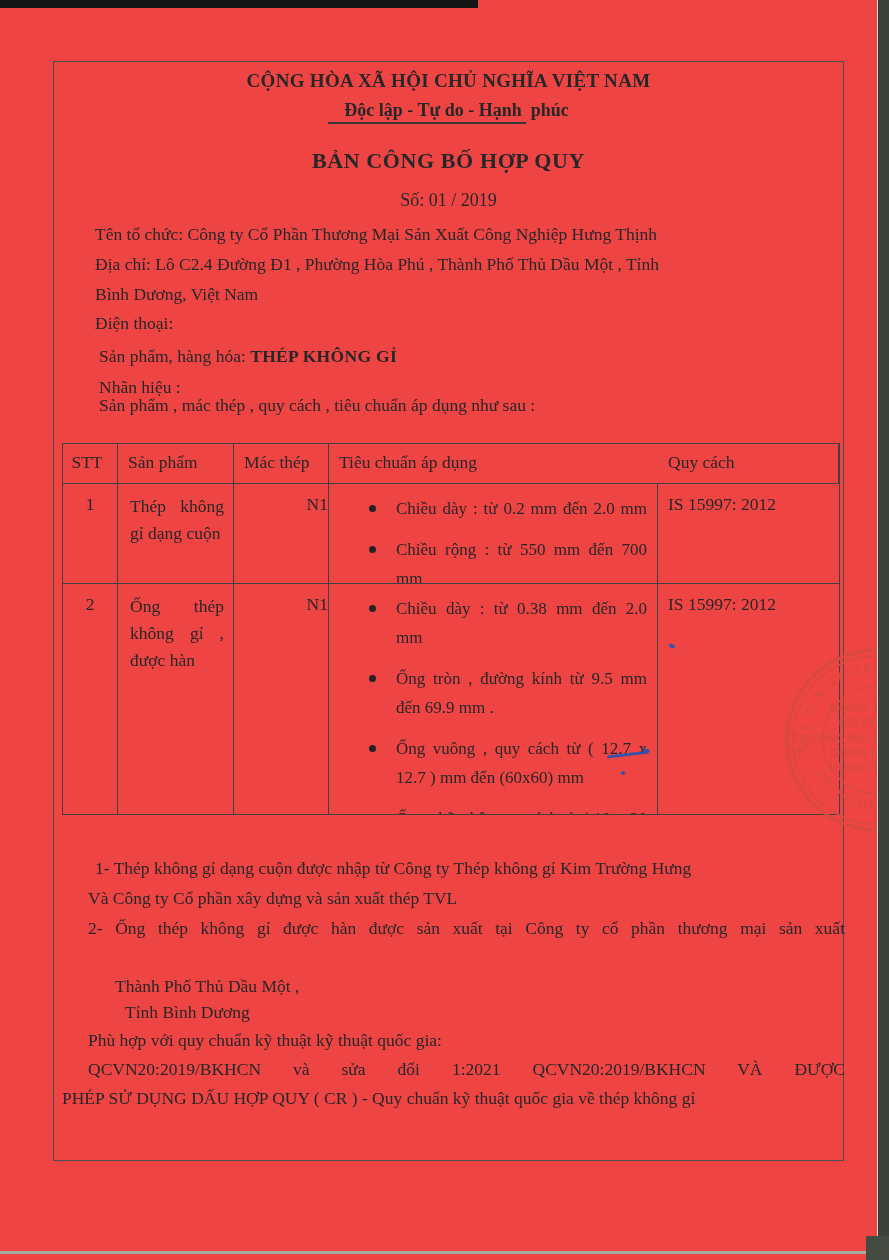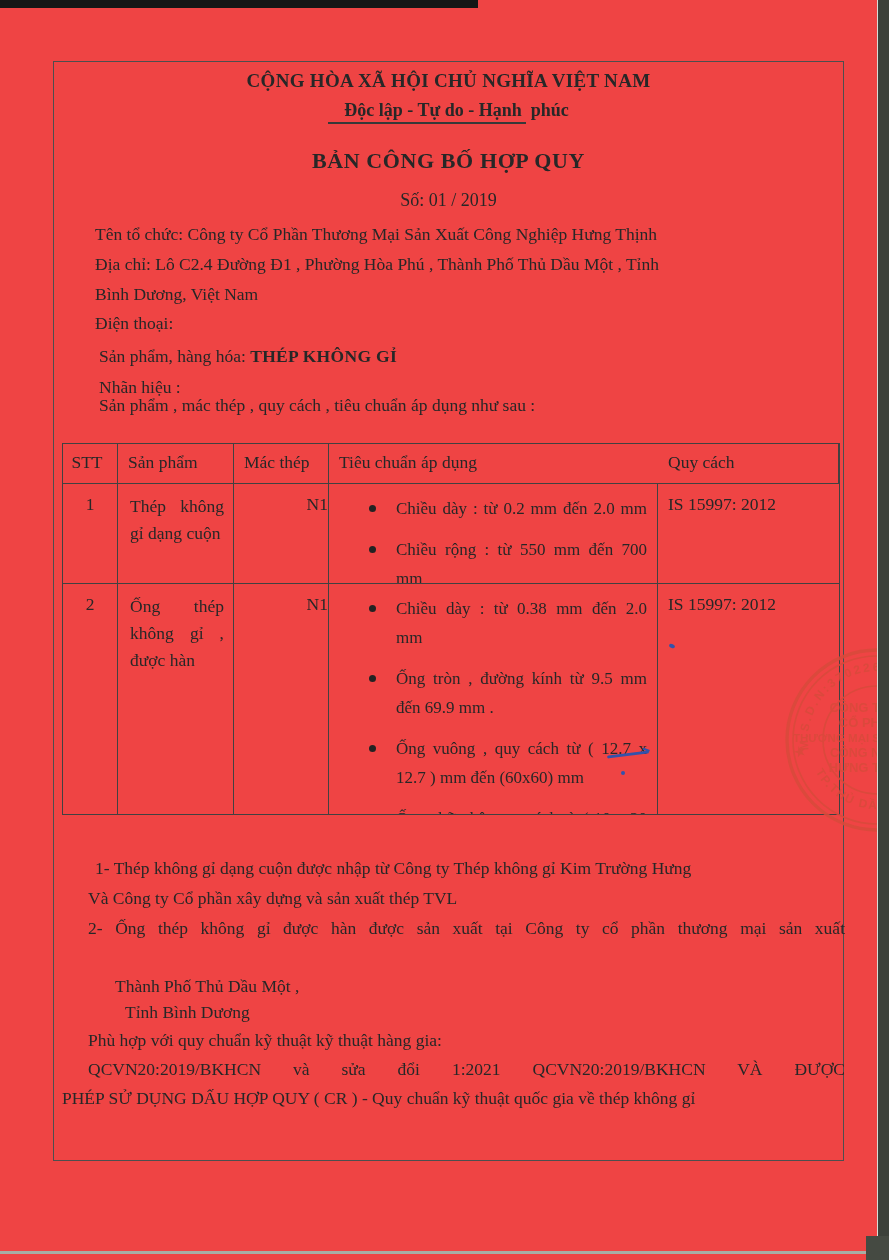--- a/index.html
+++ b/index.html
@@ -173,21 +173,21 @@
       </div>
     </div>
     <div class="cell tc-cell last-col last-row">IS 15997: 2012</div>
   </div>
 
   <div class="abs line n1">1- Thép không gỉ dạng cuộn được nhập từ Công ty Thép không gỉ Kim Trường Hưng</div>
   <div class="abs line n2">Và Công ty Cổ phần xây dựng và sản xuất thép TVL</div>
   <div class="abs line n3">2- Ống thép không gỉ được hàn được sản xuất tại Công ty cổ phần thương mại sản xuất</div>
   <div class="abs line n5">Thành Phố Thủ Dầu Một ,</div>
   <div class="abs line n6">Tỉnh Bình Dương</div>
-  <div class="abs line n7">Phù hợp với quy chuẩn kỹ thuật kỹ thuật hàng gia:</div>
+  <div class="abs line n7">Phù hợp với quy chuẩn kỹ thuật kỹ thuật quốc gia:</div>
   <div class="abs line n8">QCVN20:2019/BKHCN và sửa đổi 1:2021 QCVN20:2019/BKHCN VÀ ĐƯỢC</div>
   <div class="abs line n9">PHÉP SỬ DỤNG DẤU HỢP QUY ( CR ) -  Quy chuẩn kỹ thuật quốc gia về thép không gỉ</div>
 
   <div class="abs ink ink-dot1"></div>
   <div class="abs ink ink-stroke"></div>
   <div class="abs ink ink-dot2"></div>
 
   <div class="abs stamp">
     <svg viewBox="0 0 220 220" width="220" height="220" xmlns="http://www.w3.org/2000/svg">
       <circle cx="110" cy="110" r="90" stroke-width="3.4"></circle>

